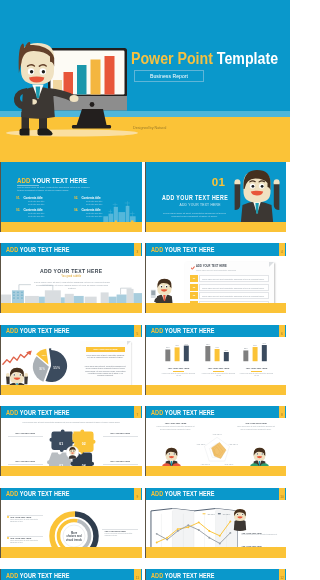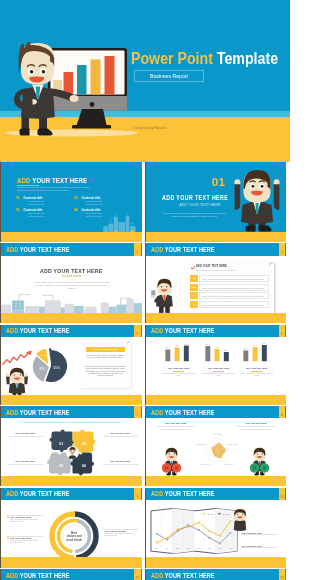--- a/index.html
+++ b/index.html
@@ -6,21 +6,21 @@
   body{width:290px;height:580px;overflow:hidden;background:#fff;font-family:"Liberation Sans",sans-serif;}
   .page{position:relative;width:290px;height:580px;background:#fff;}
   .hero{position:absolute;left:0;top:0;width:290px;height:162px;background:#0a98cb;overflow:hidden;}
   .hero svg{position:absolute;left:0;top:0;}
   .title{position:absolute;left:131px;top:59px;font-size:16px;font-weight:bold;color:#fff;white-space:nowrap;transform:scaleX(0.886);transform-origin:0 0;line-height:0;}
   .title .pp{color:#f5c141;}
   .btn{position:absolute;left:134px;top:70px;width:68px;height:10px;border:1px solid #5fb5d8;}
   .btn span{display:block;text-align:center;font-size:5.2px;color:#fff;line-height:10px;}
   .credit{position:absolute;left:133px;top:126px;font-size:3.7px;color:#9a7a28;}
   .grid{position:absolute;left:0;top:162px;width:290px;height:418px;}
-  .slide{position:absolute;width:141.5px;height:80px;overflow:hidden;background:#fff;box-sizing:border-box;border-left:1.3px solid #5c5344;}
+  .slide{position:absolute;width:141.5px;height:70px;overflow:hidden;background:#fff;box-sizing:border-box;border-left:1.3px solid #5c5344;}
   .slide.col2{left:144.5px;}
   .slide.col1{left:0;}
   .sbar{position:absolute;left:0;top:0;width:100%;height:12.3px;background:#0a98cb;}
   .sbar .lbl{position:absolute;left:5px;top:3.6px;font-size:6.9px;font-weight:bold;color:#fff;letter-spacing:0.1px;white-space:nowrap;line-height:5px;transform:scaleX(0.805);transform-origin:0 0;}
   .sbar .lbl i{color:#fbc337;font-style:normal;}
   .snum{position:absolute;right:0.7px;top:0;width:6.7px;height:12.3px;background:#fbc337;}
   .snum span{display:block;text-align:center;font-size:3.2px;color:#9e7a20;line-height:18.5px;}
   .sfoot{position:absolute;left:0;bottom:0;width:100%;height:10.2px;background:#fbc337;}
   .sbody{position:absolute;left:0;top:12.3px;right:0;bottom:0;overflow:hidden;background:#fff;}
   

